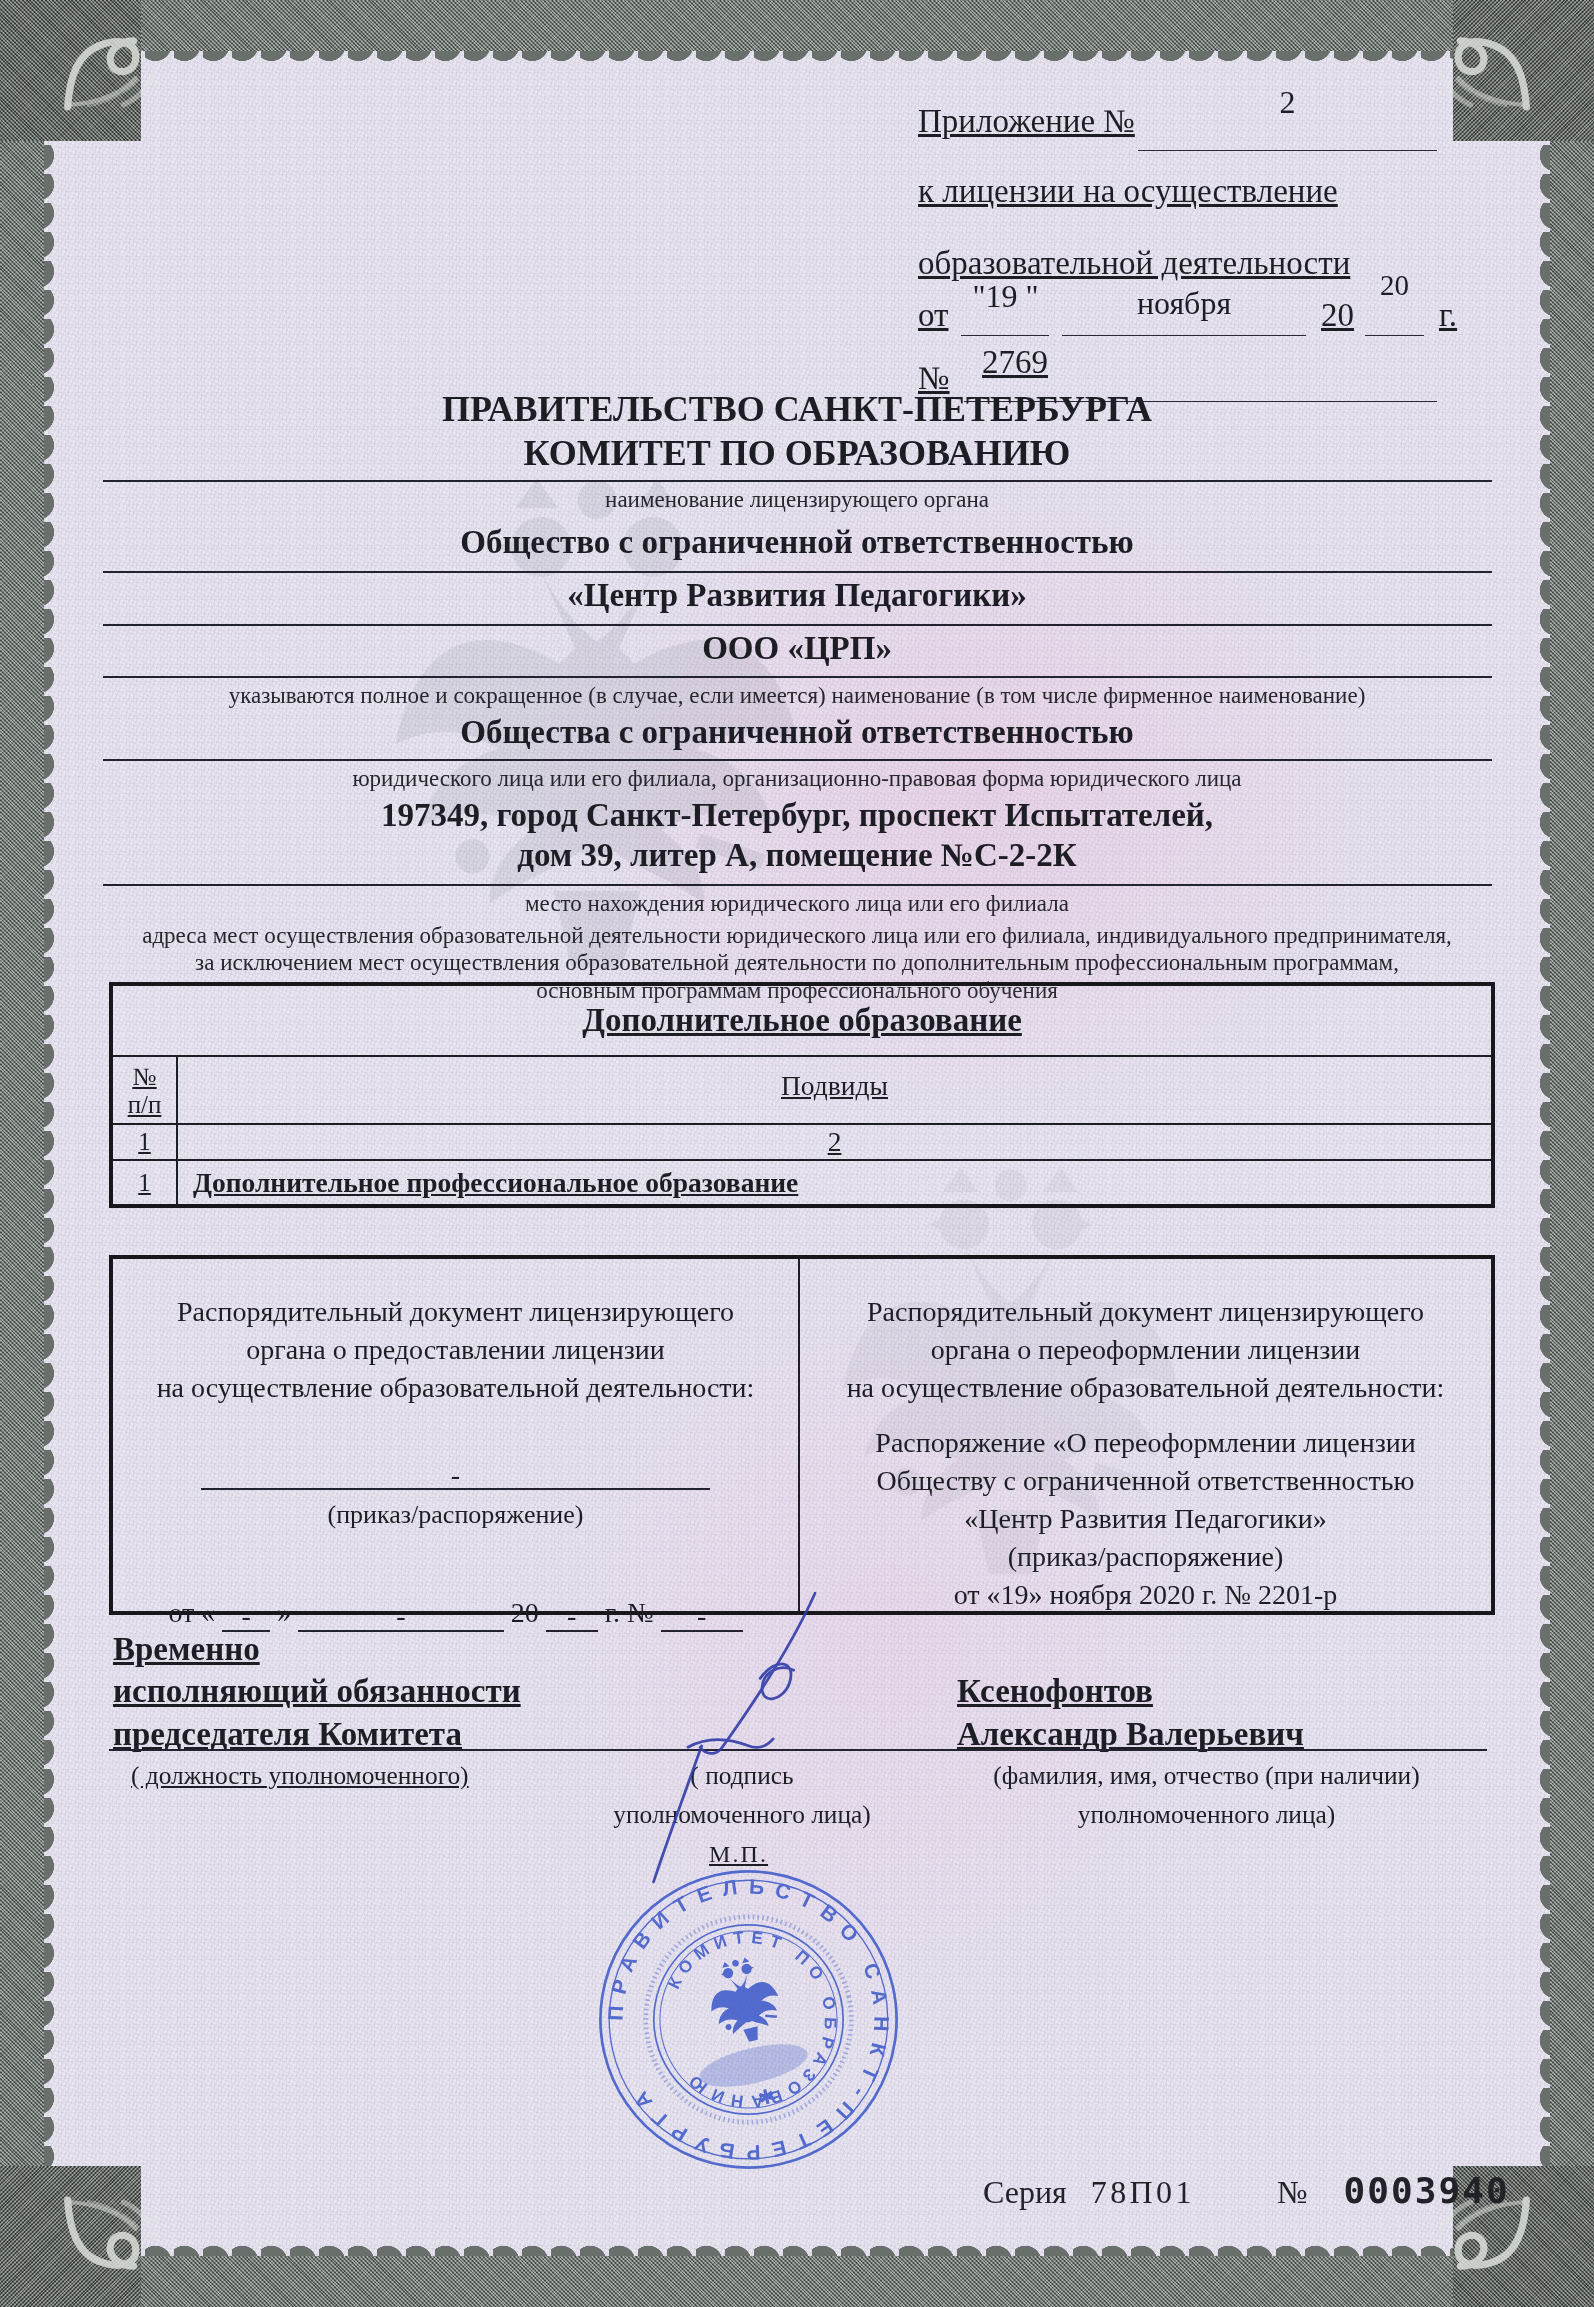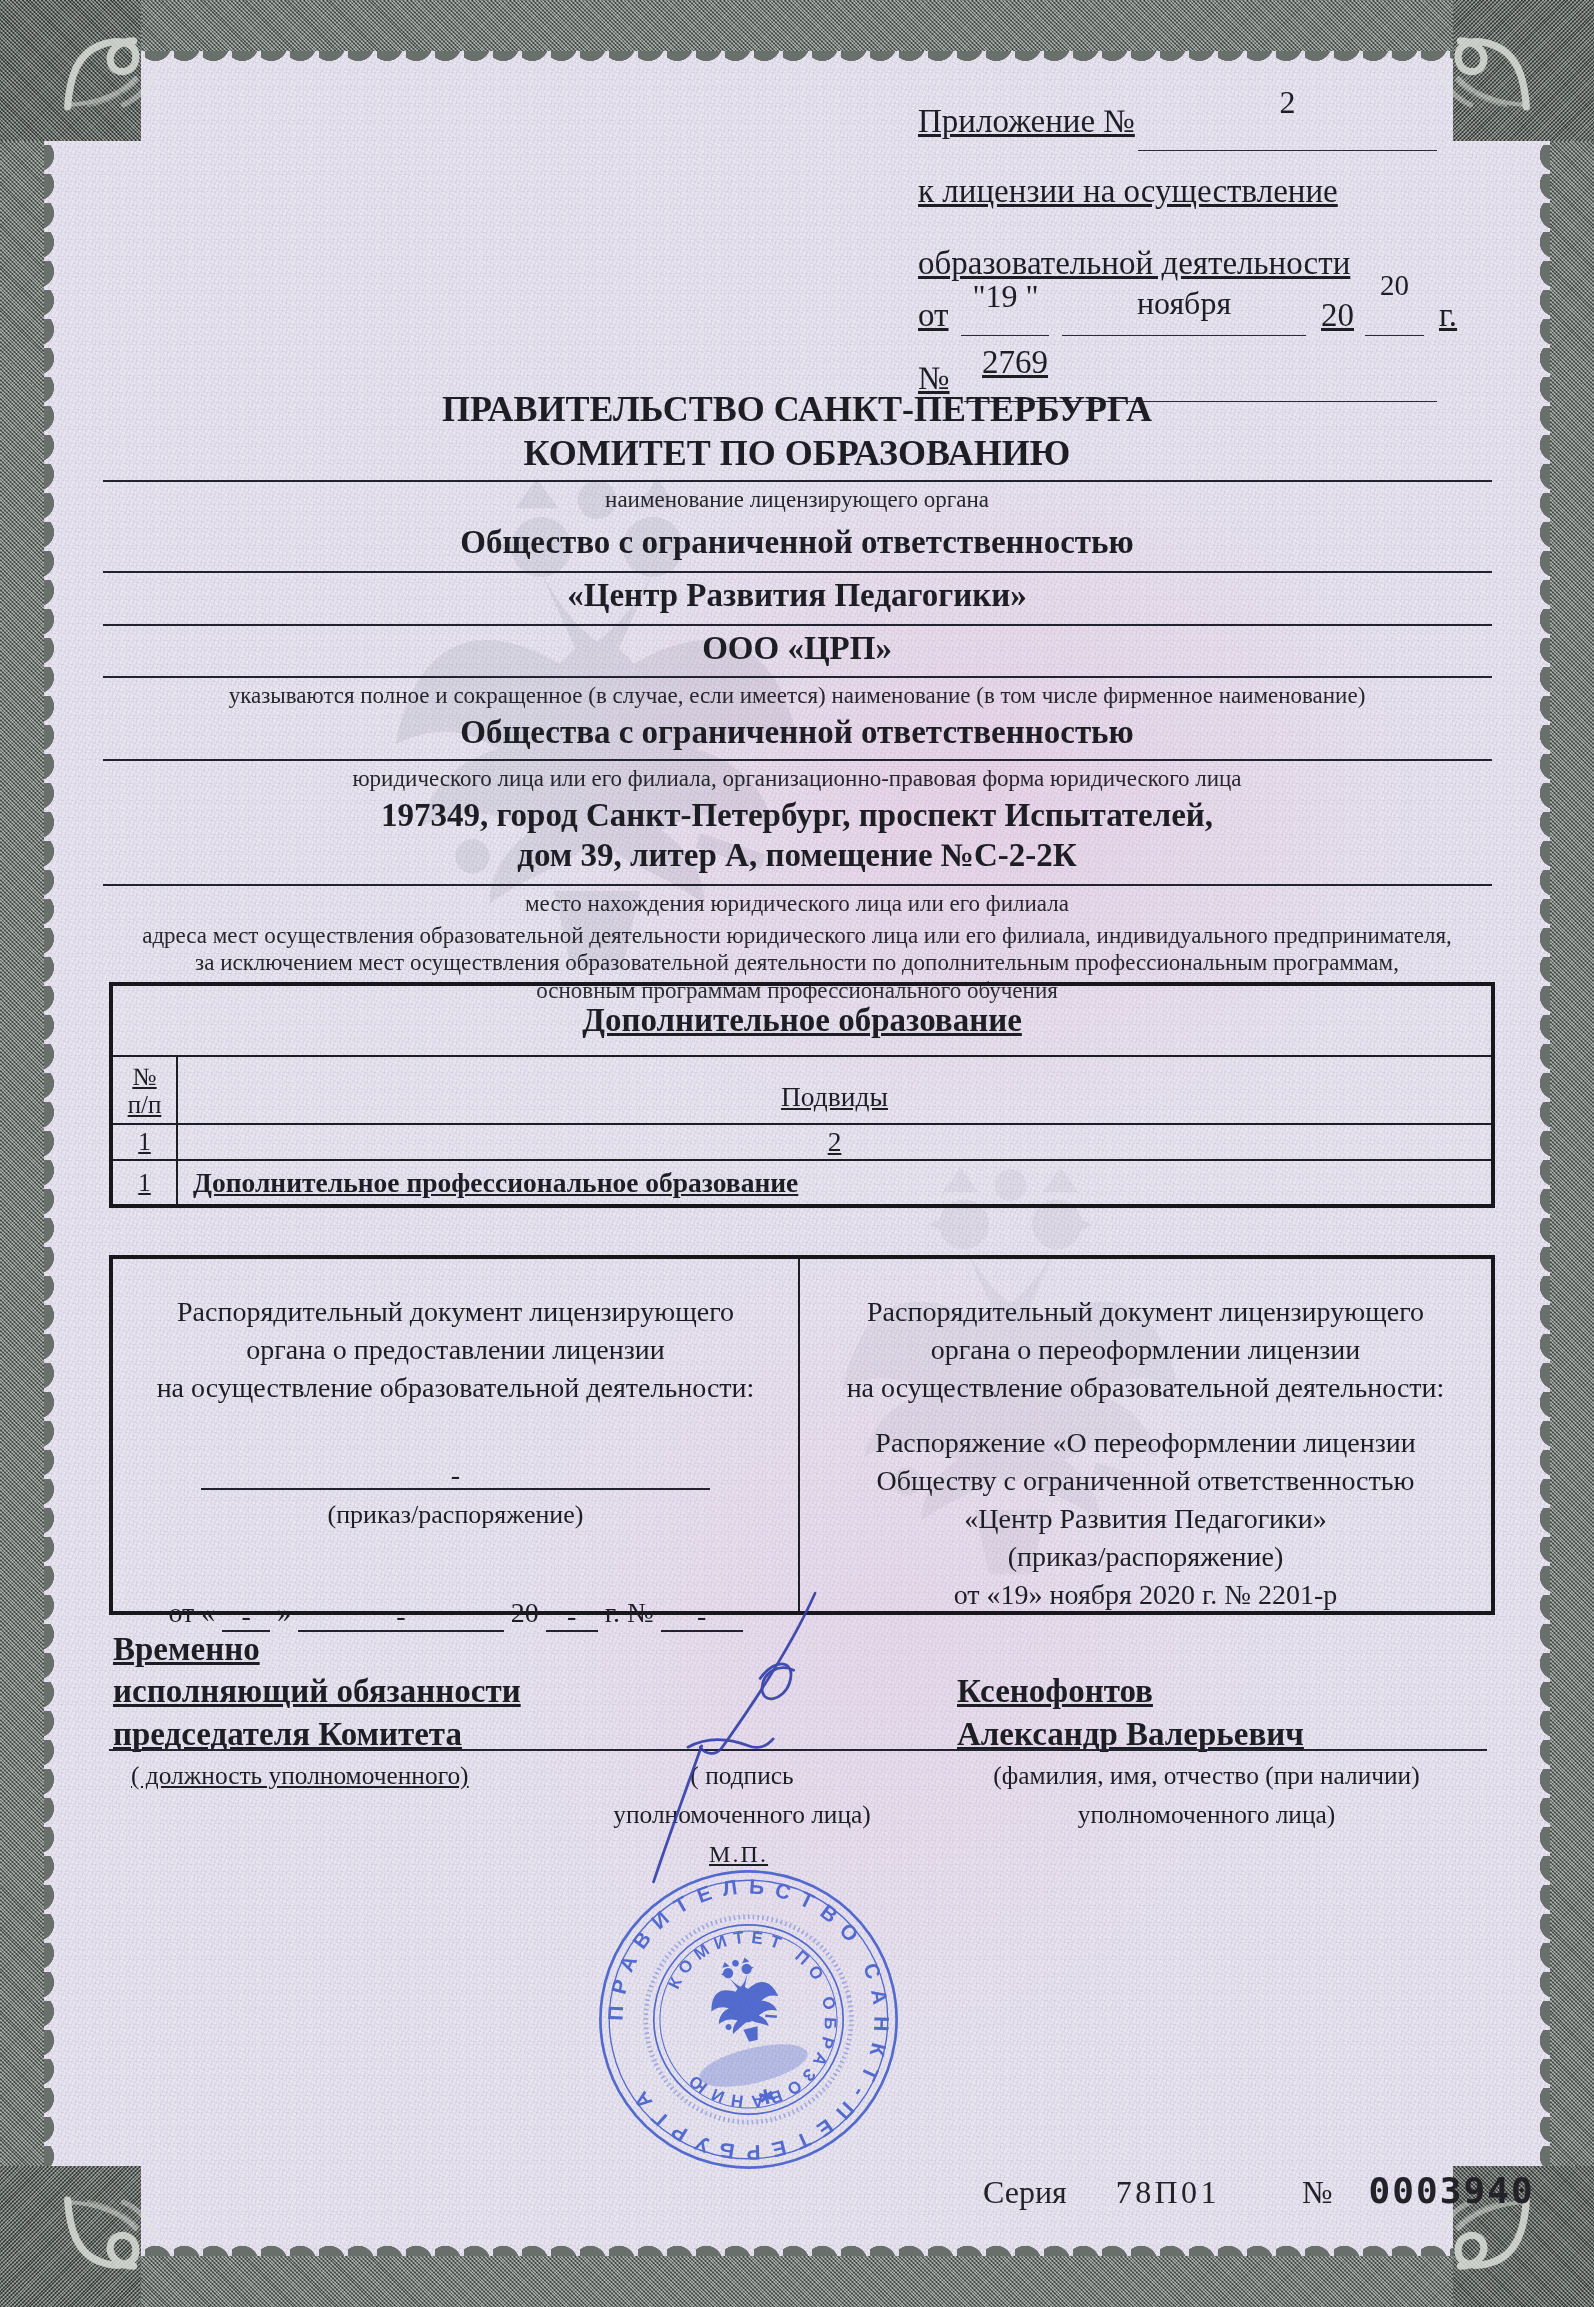--- a/index.html
+++ b/index.html
@@ -211,21 +211,21 @@
   <div class="c fs33" style="top:950px">за исключением мест осуществления образовательной деятельности по дополнительным профессиональным программам,</div>
   <div class="c fs33" style="top:978px">основным программам профессионального обучения</div>
 
   <div class="tbl">
     <div class="tbl-title bold fs48">Дополнительное образование</div>
     <div class="trow" style="height:66px">
       <div class="cell-num">
         <span style="text-decoration:underline">№</span>
         <span>п/п</span>
       </div>
-      <div class="cell-main" style="align-items:flex-start;padding-top:24px">Подвиды</div>
+      <div class="cell-main" style="align-items:flex-start;padding-top:13px">Подвиды</div>
     </div>
     <div class="trow" style="height:34px">
       <div class="cell-num-c">1</div>
       <div class="cell-main">2</div>
     </div>
     <div class="trow" style="height:43px">
       <div class="cell-num-c">1</div>
       <div class="cell-main bold fs48" style="justify-content:flex-start;padding-left:15px">Дополнительное профессиональное образование</div>
     </div>
   </div>
@@ -303,19 +303,19 @@
       <textPath href="#arcOuter" startOffset="40" textLength="1060">ПРАВИТЕЛЬСТВО  САНКТ-ПЕТЕРБУРГА</textPath>
     </text>
     <text font-family="Liberation Sans, DejaVu Sans, sans-serif" font-size="25" font-weight="bold" fill="currentColor">
       <textPath href="#arcInner" startOffset="70" textLength="575">КОМИТЕТ ПО ОБРАЗОВАНИЮ</textPath>
     </text>
     <text x="0" y="128" text-anchor="middle" font-size="30" fill="currentColor">✱</text>
   </svg>
 
   <div class="serial">
     <span class="fs46">Серия</span>
-    <span class="fs46" style="margin-left:49px;letter-spacing:3.4px">78П01</span>
+    <span class="fs46" style="margin-left:24px;letter-spacing:3.4px">78П01</span>
     <span class="fs46" style="margin-left:82px">№</span>
     <span class="digits" style="margin-left:36px">0003940</span>
   </div>
 
 </div>
 
 
 </body></html>

